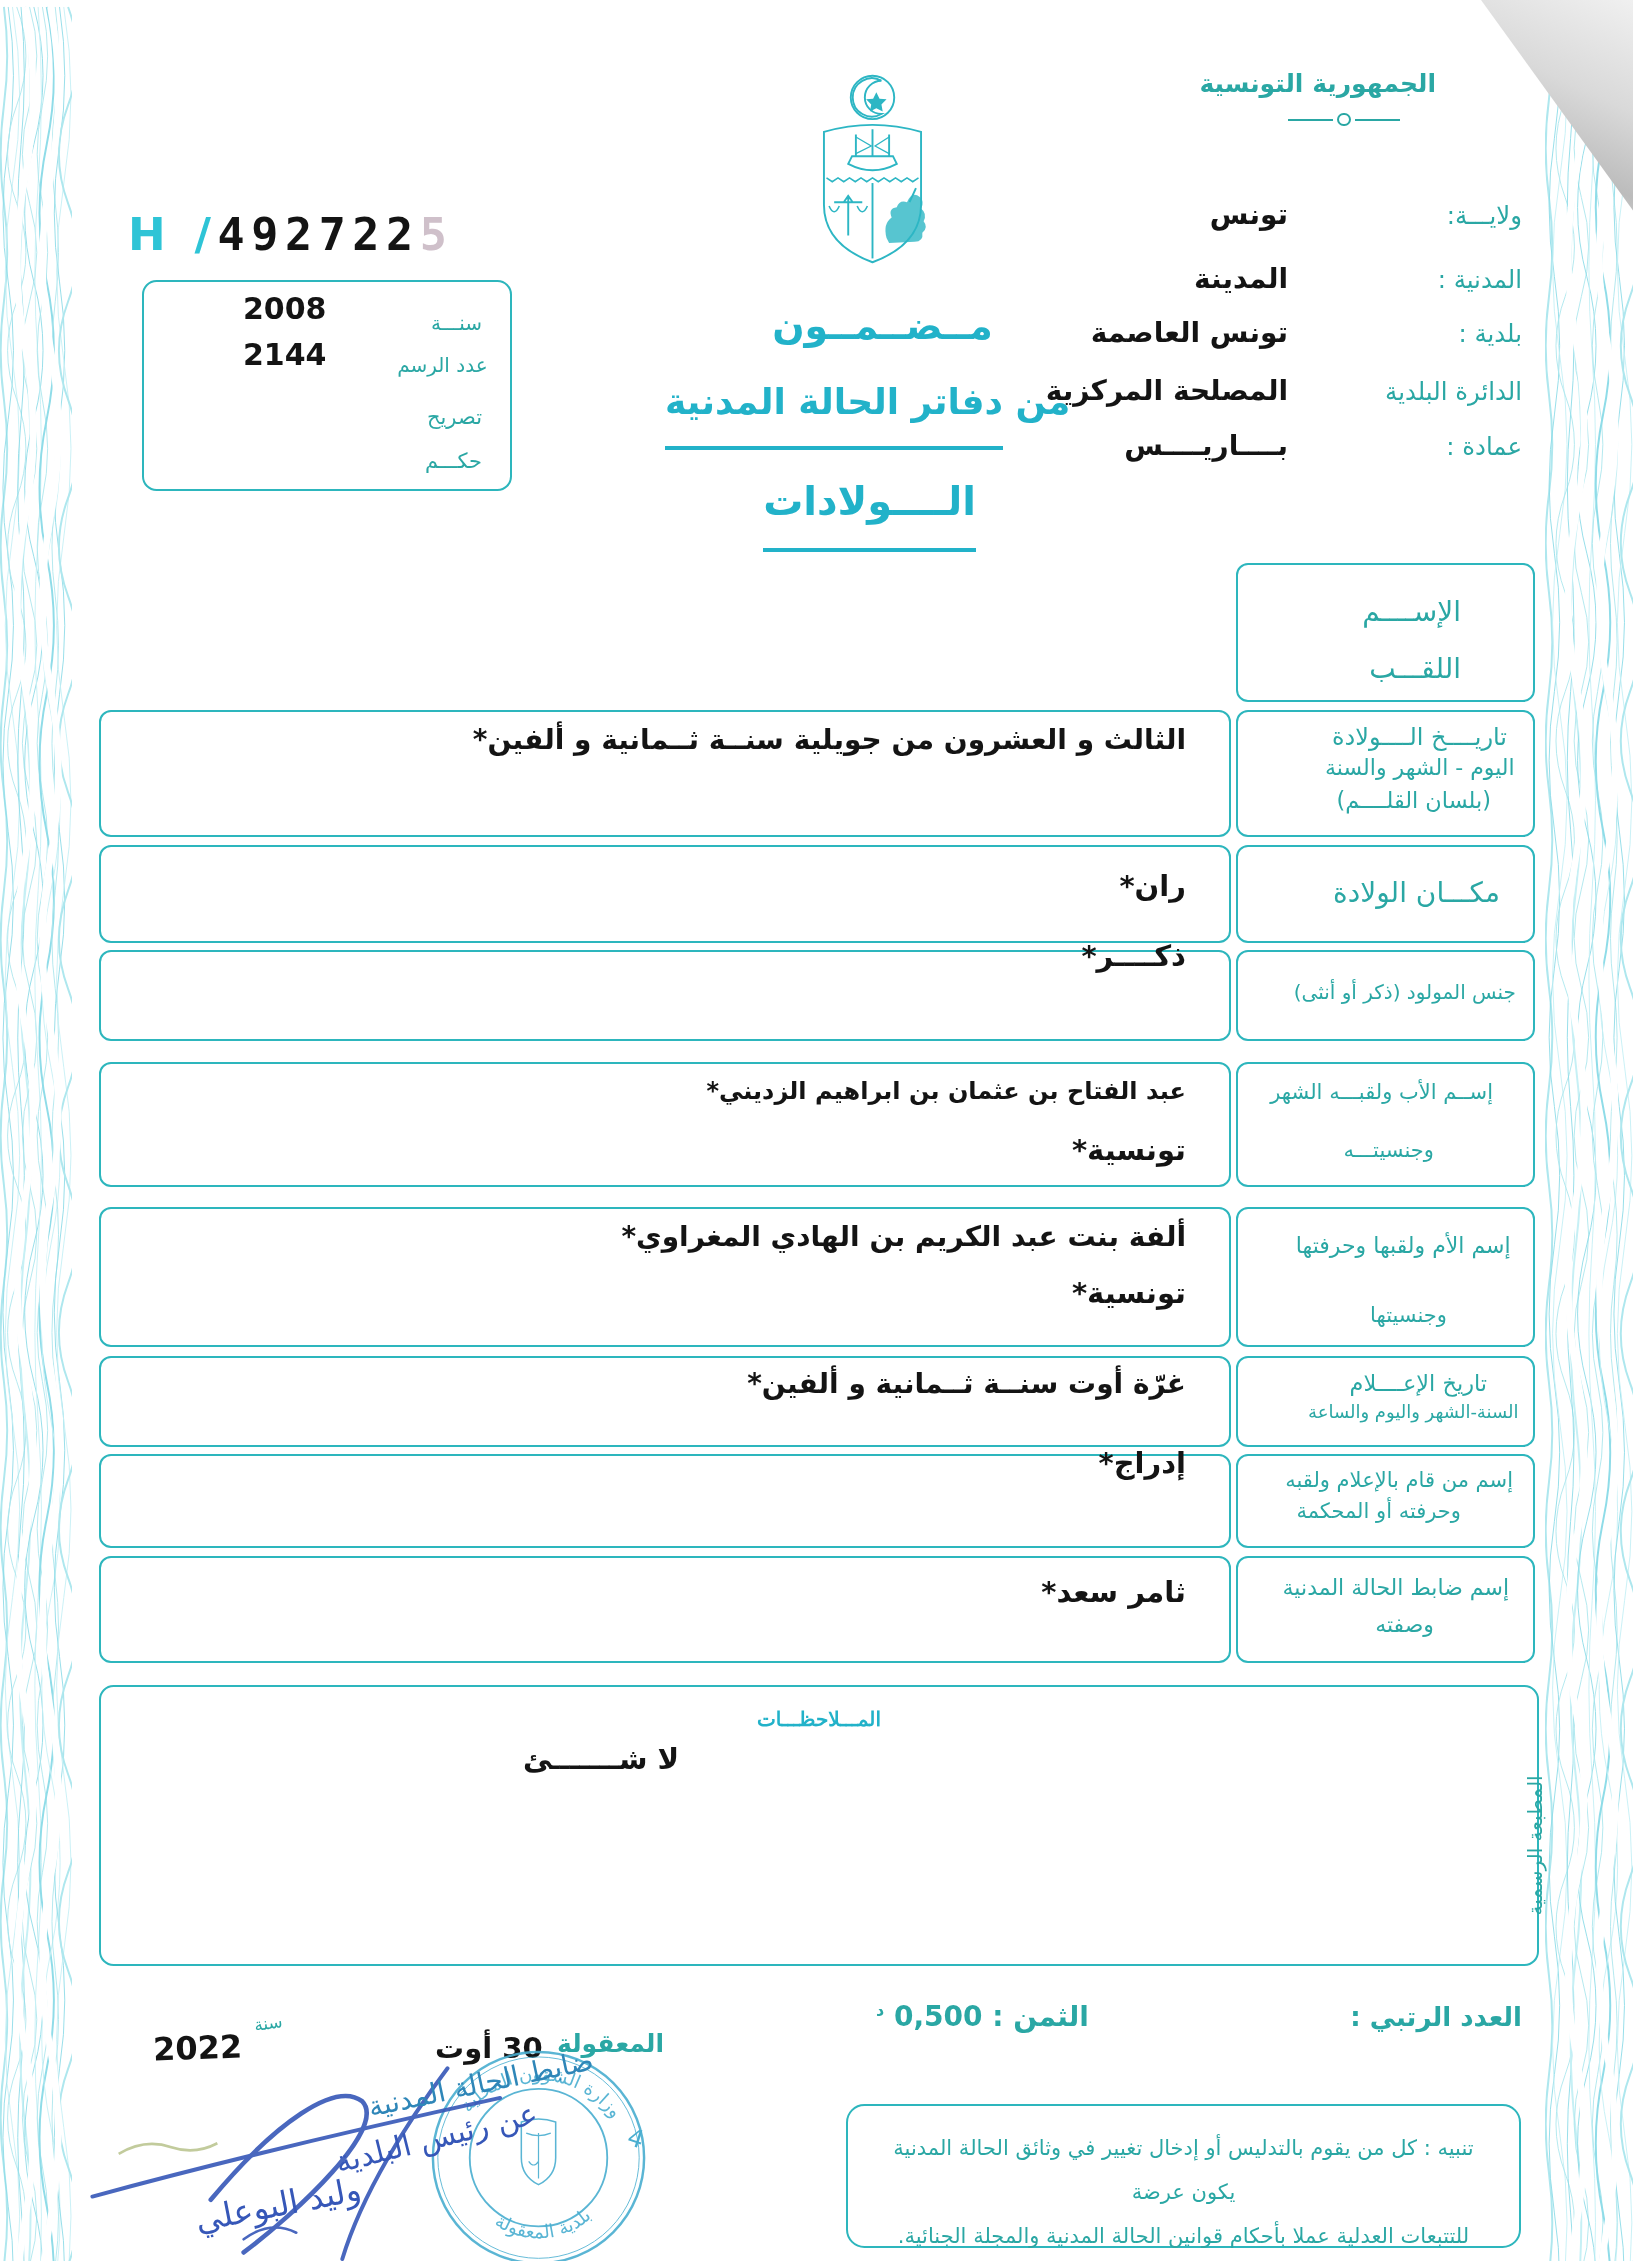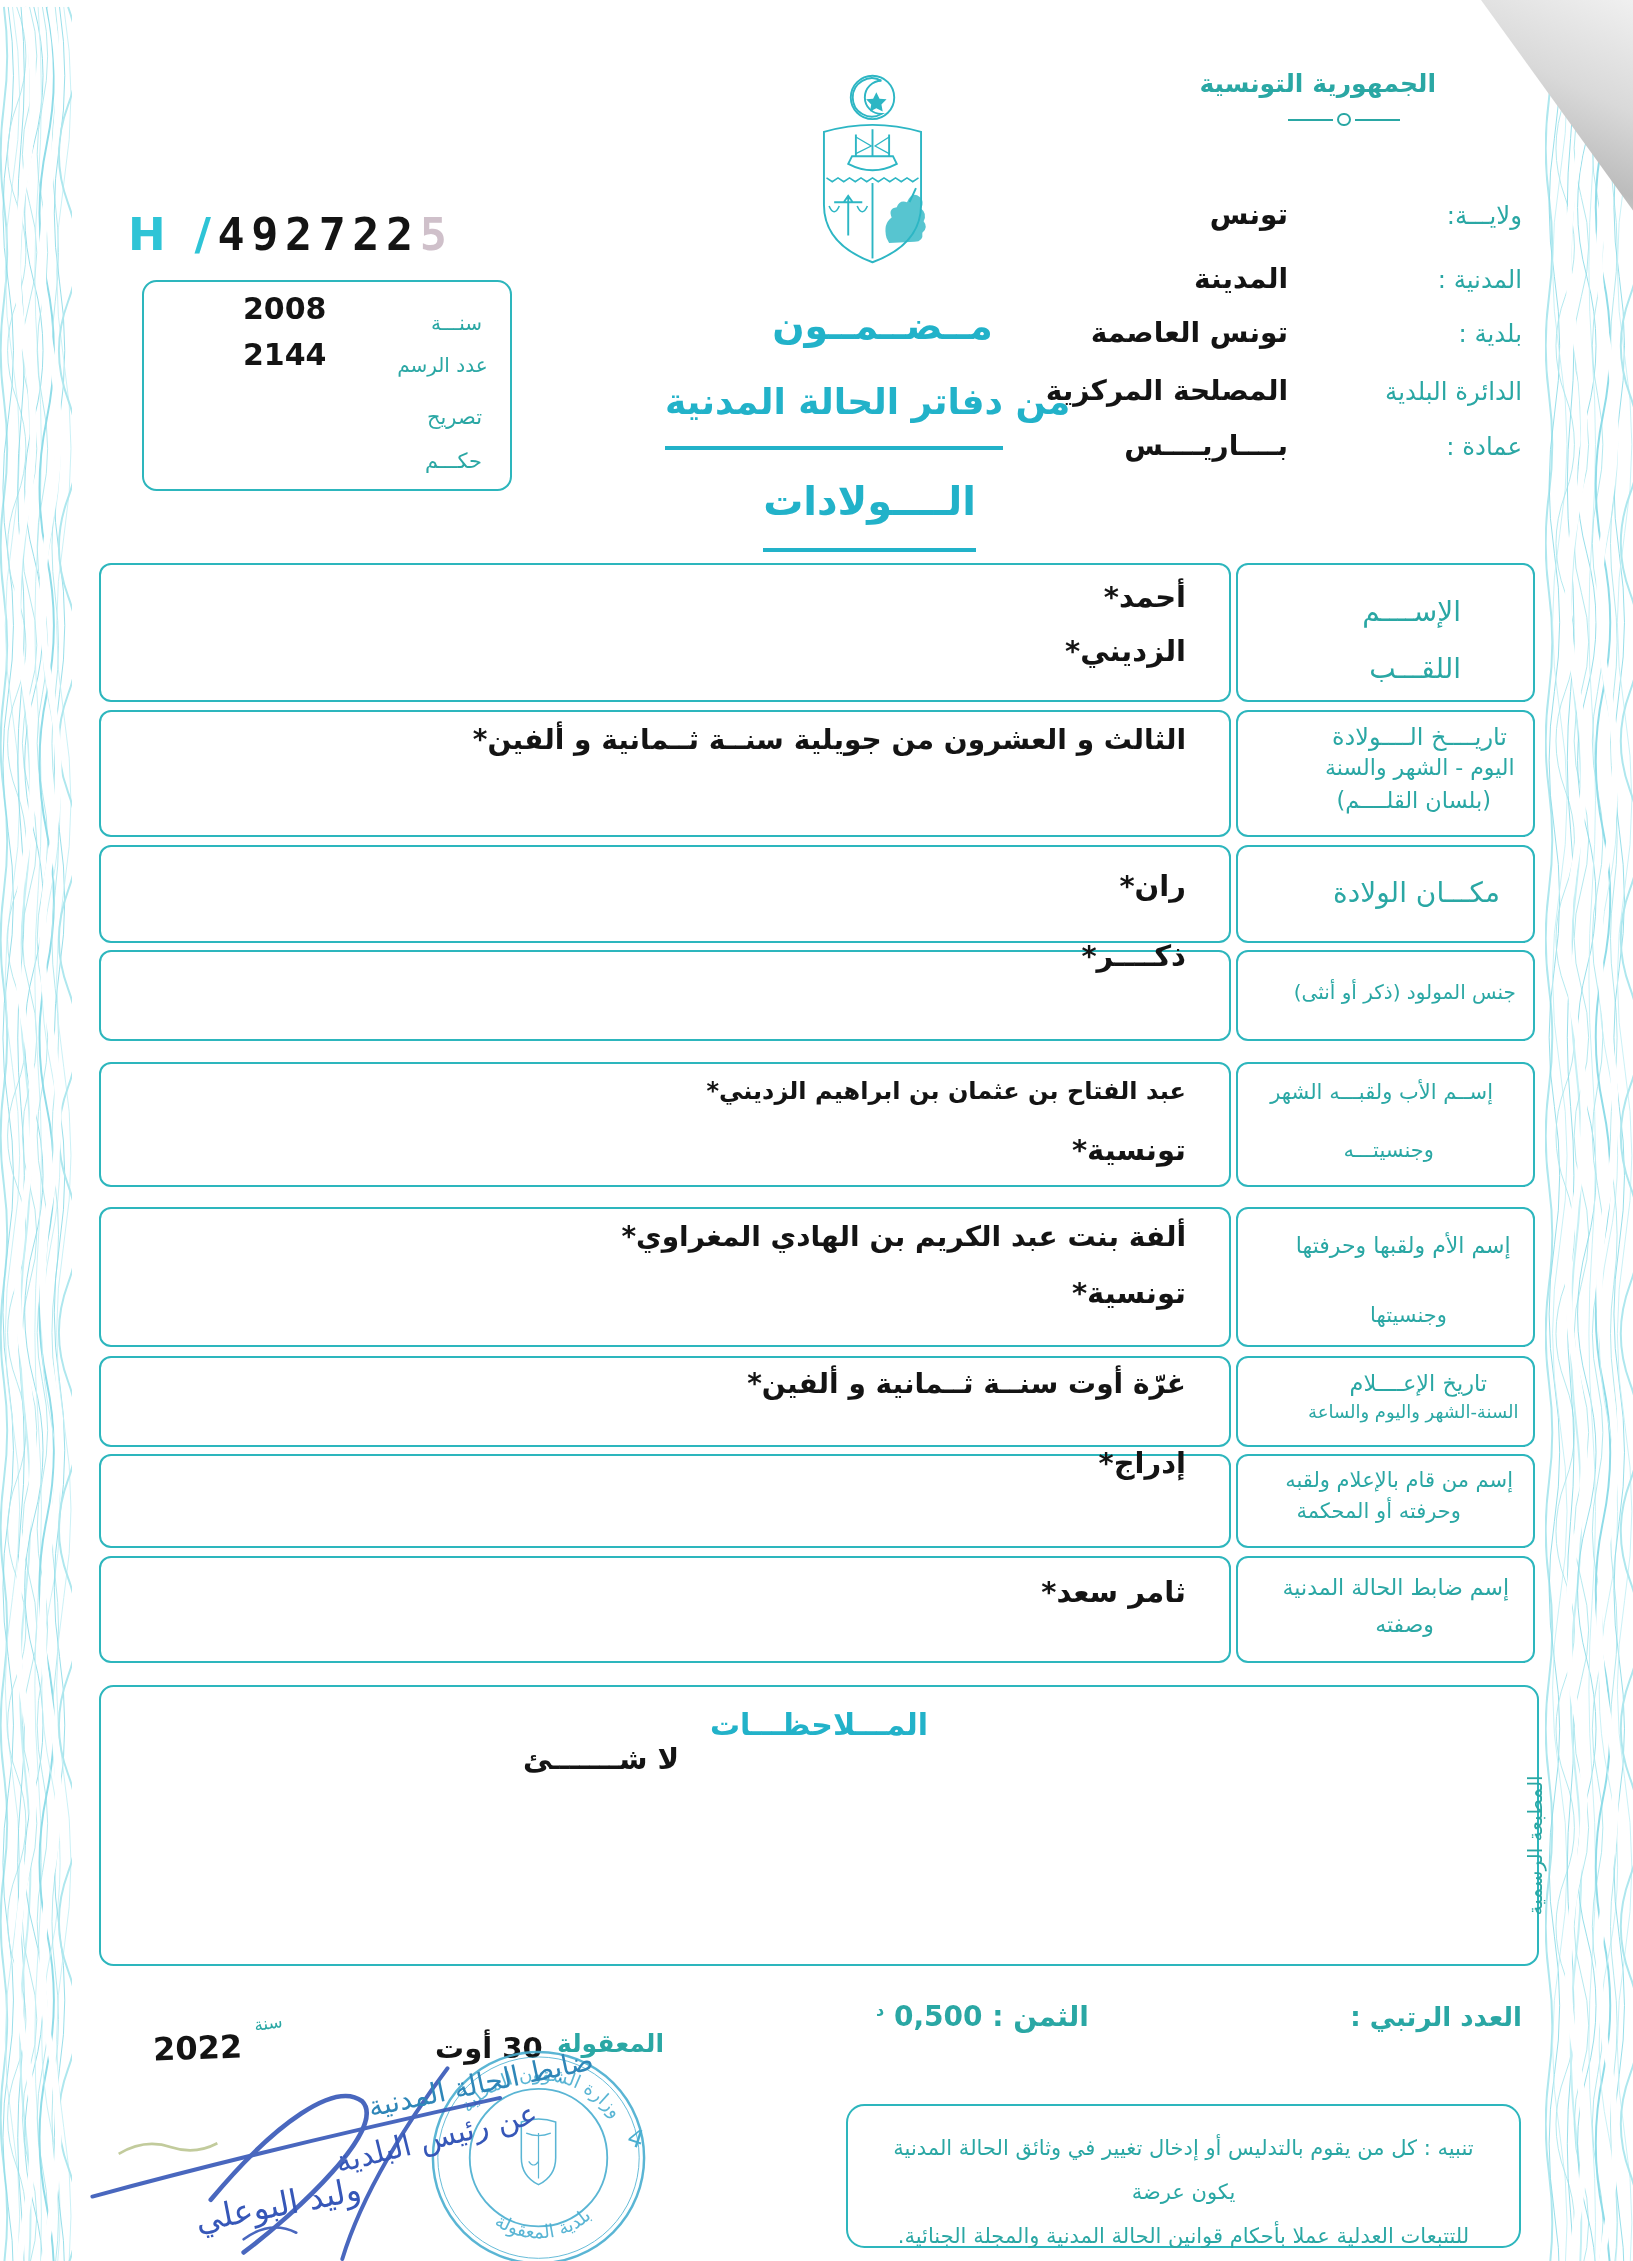--- a/index.html
+++ b/index.html
@@ -36,21 +36,21 @@
   .admin-line .alabel{color:var(--lbl);font-size:24.4px;width:204px;}
   .admin-line .avalue{color:var(--ink);font-weight:bold;font-size:28px;}
   
   .frow{position:absolute;left:99px;width:1436px;}
   .vbox{position:absolute;left:0;top:0;width:1128px;height:100%;border:2px solid var(--bd);border-radius:12px;}
   .lbox{position:absolute;right:0;top:0;width:295px;height:100%;border:2px solid var(--bd);border-radius:12px;}
   .vline{position:absolute;right:43px;direction:rtl;color:var(--ink);font-weight:bold;font-size:29px;white-space:nowrap;}
   .lline{position:absolute;direction:rtl;color:var(--lbl);white-space:nowrap;}
   
   .notes{left:99px;top:1685px;width:1436px;height:277px;border:2px solid var(--bd);border-radius:14.5px;}
-  .notes-h{position:absolute;left:0;right:0;top:20px;text-align:center;color:var(--ttl);font-weight:bold;font-size:30px;letter-spacing:1.3px;}
+  .notes-h{position:absolute;left:0;right:0;top:20px;text-align:center;color:var(--ttl);font-weight:bold;font-size:20px;letter-spacing:1.3px;font-family:Liberation Serif, serif;}
   .notes-v{position:absolute;left:422px;top:55px;color:var(--ink);font-weight:bold;font-size:29px;direction:rtl;}
   
   .foot{position:absolute;white-space:nowrap;}
   .teal{color:var(--lbl);}
   
   .warn{left:846px;top:2104px;width:675px;height:144px;border:2.6px solid var(--bd);border-radius:18.4px;
         color:var(--lbl);font-size:21px;direction:rtl;text-align:center;padding:20px 22.4px;box-sizing:border-box;line-height:2.1;}
   
   .side{left:1373px;top:1831px;width:329px;height:29px;transform:rotate(-90deg);color:var(--lbl);
         font-size:20px;text-align:center;white-space:nowrap;}
@@ -166,24 +166,20 @@
   <div class="admin-line" style="top:374px">
     <span class="alabel">الدائرة البلدية</span>
     <span class="avalue">المصلحة المركزية</span>
   </div>
   <div class="admin-line" style="top:429px">
     <span class="alabel">عمادة :</span>
     <span class="avalue">بــــاريــــس</span>
   </div>
 
   <div class="frow" style="top:563px;height:135px">
-    <div class="vbox">
-      <div class="vline" style="top:14.5px">أحمد*</div>
-      <div class="vline" style="top:69px">الزديني*</div>
-    </div>
     <div class="lbox">
       <div class="lline" style="top:30px;right:72px;font-size:28px">الإســــم</div>
       <div class="lline" style="top:87px;right:72px;font-size:28px">اللقـــب</div>
     </div>
   </div>
 
   <div class="frow" style="top:710px;height:123px">
     <div class="vbox">
       <div class="vline" style="top:10.5px;font-size:28px">الثالث و العشرون من جويلية سنــة ثــمانية و ألفين*</div>
     </div>

